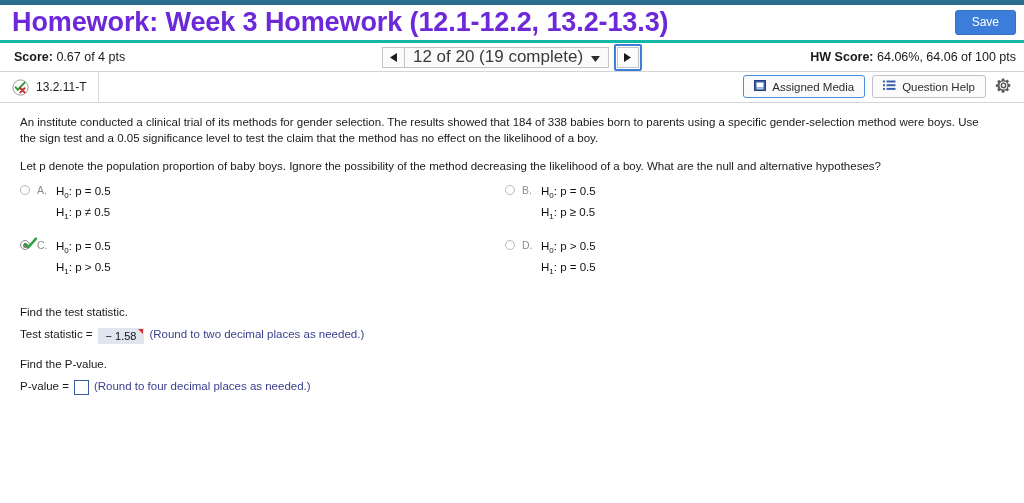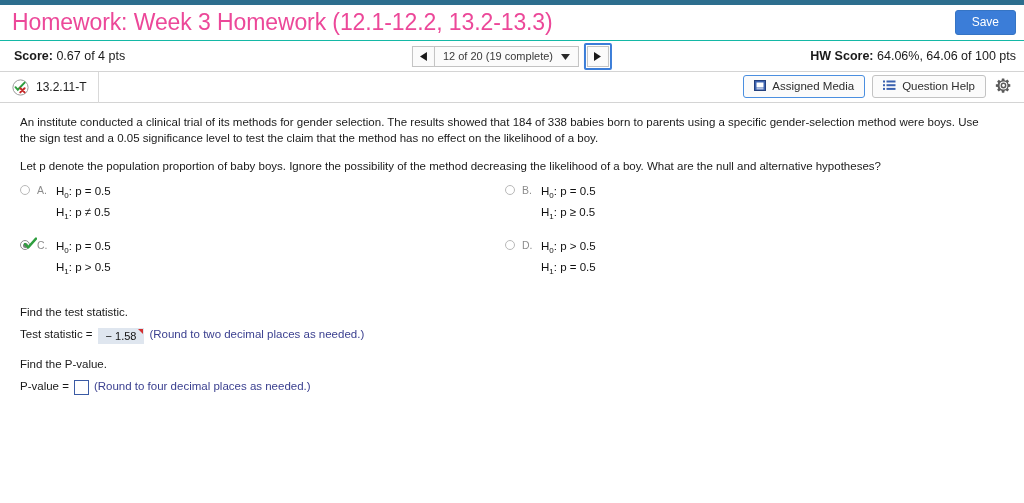--- a/index.html
+++ b/index.html
@@ -14,35 +14,35 @@
   .topstrip{height:5px;background:#2d6e8e;width:100%;}
 
   
   .titlebar{
     height:35px;
     display:flex;align-items:center;justify-content:space-between;
     padding:0 8px 0 12px;
     box-sizing:border-box;
   }
   .hw-title{
-    font-size:23px;font-weight:400;color:#ec4899;white-space:nowrap;
+    font-size:27px;font-weight:700;color:#6d28d9;white-space:nowrap;
     letter-spacing:-0.1px;
   }
   .save-btn{
     background:#3b7dd8;color:#fff;border:1px solid #3574c4;
     border-radius:3px;font-size:12px;
     padding:5px 16px;cursor:pointer;
     font-family:"Liberation Sans", sans-serif;
     line-height:1.1;
   }
 
   
   .scorebar{
     height:32px;
-    border-top:1px solid #14b8a6;
+    border-top:3px solid #14b8a6;
     border-bottom:1px solid #d4d4d4;
     display:flex;align-items:center;
     position:relative;
     box-sizing:border-box;
     padding:0 14px;
     font-size:12.5px;
   }
   .score-left{white-space:nowrap;}
   .score-left b,.score-right b{font-weight:bold;}
   .score-right{
@@ -59,21 +59,21 @@
     cursor:pointer;box-sizing:border-box;
   }
   .nav-arrow.prev{border-right:none;}
   .nav-arrow svg{display:block;}
   .nav-select{
     height:21px;
     border:1px solid #c3c3c3;
     background:#fbfbfb;
     display:flex;align-items:center;gap:8px;
     padding:0 8px;
-    font-size:11px;color:#3a3a3a;
+    font-size:17px;color:#3a3a3a;
     cursor:pointer;box-sizing:border-box;white-space:nowrap;
   }
   .nav-next-wrap{
     margin-left:5px;
     border:2px solid #3b7dd8;
     border-radius:2px;
     padding:1px;
     display:flex;
   }
   .nav-next-wrap .nav-arrow{border:1px solid #c3c3c3;}
@@ -92,21 +92,21 @@
     height:31px;
     border-right:1px solid #d9d9d9;
   }
   .qnum-label{font-size:12px;color:#222;white-space:nowrap;}
   .status-icon{width:17px;height:17px;display:block;}
   .qheader-right{
     position:absolute;right:10px;top:3px;
     display:flex;align-items:center;gap:7px;
   }
   .hdr-btn{
-    display:flex;gap:6px;
+    display:flex;align-items:center;gap:6px;
     border:1px solid #c3c3c3;background:#fbfbfb;
     border-radius:3px;
     font-size:11.5px;color:#2d2d2d;
     padding:4px 10px;cursor:pointer;white-space:nowrap;
     font-family:"Liberation Sans", sans-serif;
   }
   .hdr-btn.focused{border:1px solid #4b8fe0;}
   .gear-btn{
     background:none;border:none;cursor:pointer;padding:0 2px;
     display:flex;align-items:center;

